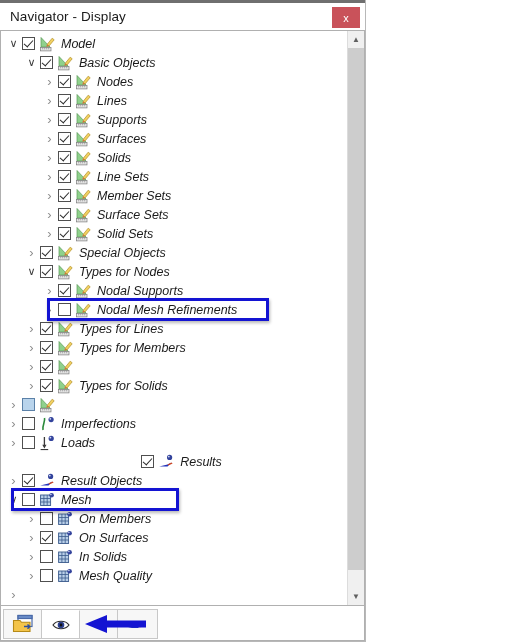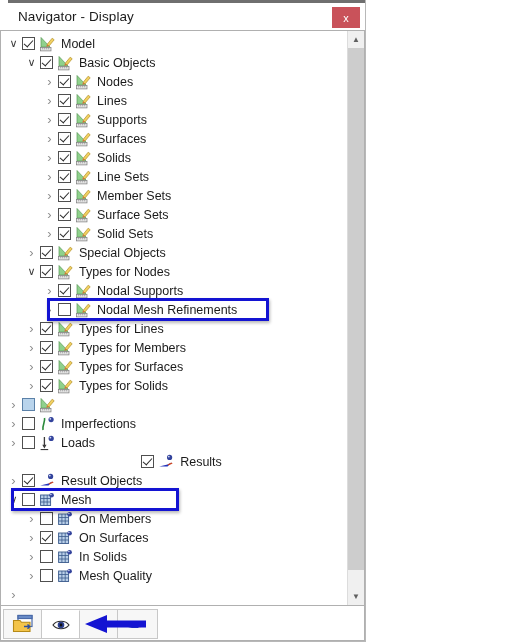--- a/index.html
+++ b/index.html
@@ -25,21 +25,20 @@
 
   
   #titlebar {
     position: relative;
     height: 30px;
     flex: 0 0 30px;
     background: #ffffff;
     border-top: 3px solid #6f6f6f;
     display: flex;
     align-items: center;
-    margin-left: 8px;
   }
   #title-text {
     font-size: 13.5px;
     color: #1b1b1b;
     padding-left: 10px;
     letter-spacing: 0.1px;
     white-space: nowrap;
   }
   #close-button {
     position: absolute;
@@ -117,20 +116,21 @@
     border-color: #5b81a8;
   }
   .row .icon {
     width: 17px; height: 16px;
     flex: 0 0 17px;
     margin-right: 5px;
     position: relative;
   }
   .row .label {
     padding-right: 6px;
+    font-style: italic;
   }
 
   
   .row.highlight {
     z-index: 3;
   }
   .row.highlight .hl-box {
     position: absolute;
     left: 10px; top: -2px;
     height: 23px;
@@ -469,21 +469,20 @@
             <span class="chk checked"></span>
             <span class="icon">
               <svg class="ic" viewBox="0 0 17 16">
       <polygon points="2,11 2,1.5 11,11" fill="#8fd18c" stroke="#5a9a57" stroke-width="0.7"></polygon>
       <polygon points="8,8.5 13.2,2.2 15.2,3.8 10,10" fill="#f2d060" stroke="#b08f2a" stroke-width="0.7"></polygon>
       <polygon points="8,8.5 10,10 7.4,10.8" fill="#d96a3a"></polygon>
       <rect x="1.5" y="11.6" width="10.5" height="3.3" fill="#e8e8e8" stroke="#7a7a7a" stroke-width="0.7"></rect>
       <path d="M3.7,11.6 L3.7,13.4 M5.7,11.6 L5.7,13.4 M7.7,11.6 L7.7,13.4 M9.7,11.6 L9.7,13.4" stroke="#7a7a7a" stroke-width="0.6"></path>
               </svg>
             </span>
-            <span class="label">Types for Surfaces</span>
           </div>
           <div class="row" style="padding-left: 24px;">
             <span class="expander" style="font-size: 13px;">›</span>
             <span class="chk checked"></span>
             <span class="icon">
               <svg class="ic" viewBox="0 0 17 16">
       <polygon points="2,11 2,1.5 11,11" fill="#8fd18c" stroke="#5a9a57" stroke-width="0.7"></polygon>
       <polygon points="8,8.5 13.2,2.2 15.2,3.8 10,10" fill="#f2d060" stroke="#b08f2a" stroke-width="0.7"></polygon>
       <polygon points="8,8.5 10,10 7.4,10.8" fill="#d96a3a"></polygon>
       <rect x="1.5" y="11.6" width="10.5" height="3.3" fill="#e8e8e8" stroke="#7a7a7a" stroke-width="0.7"></rect>

